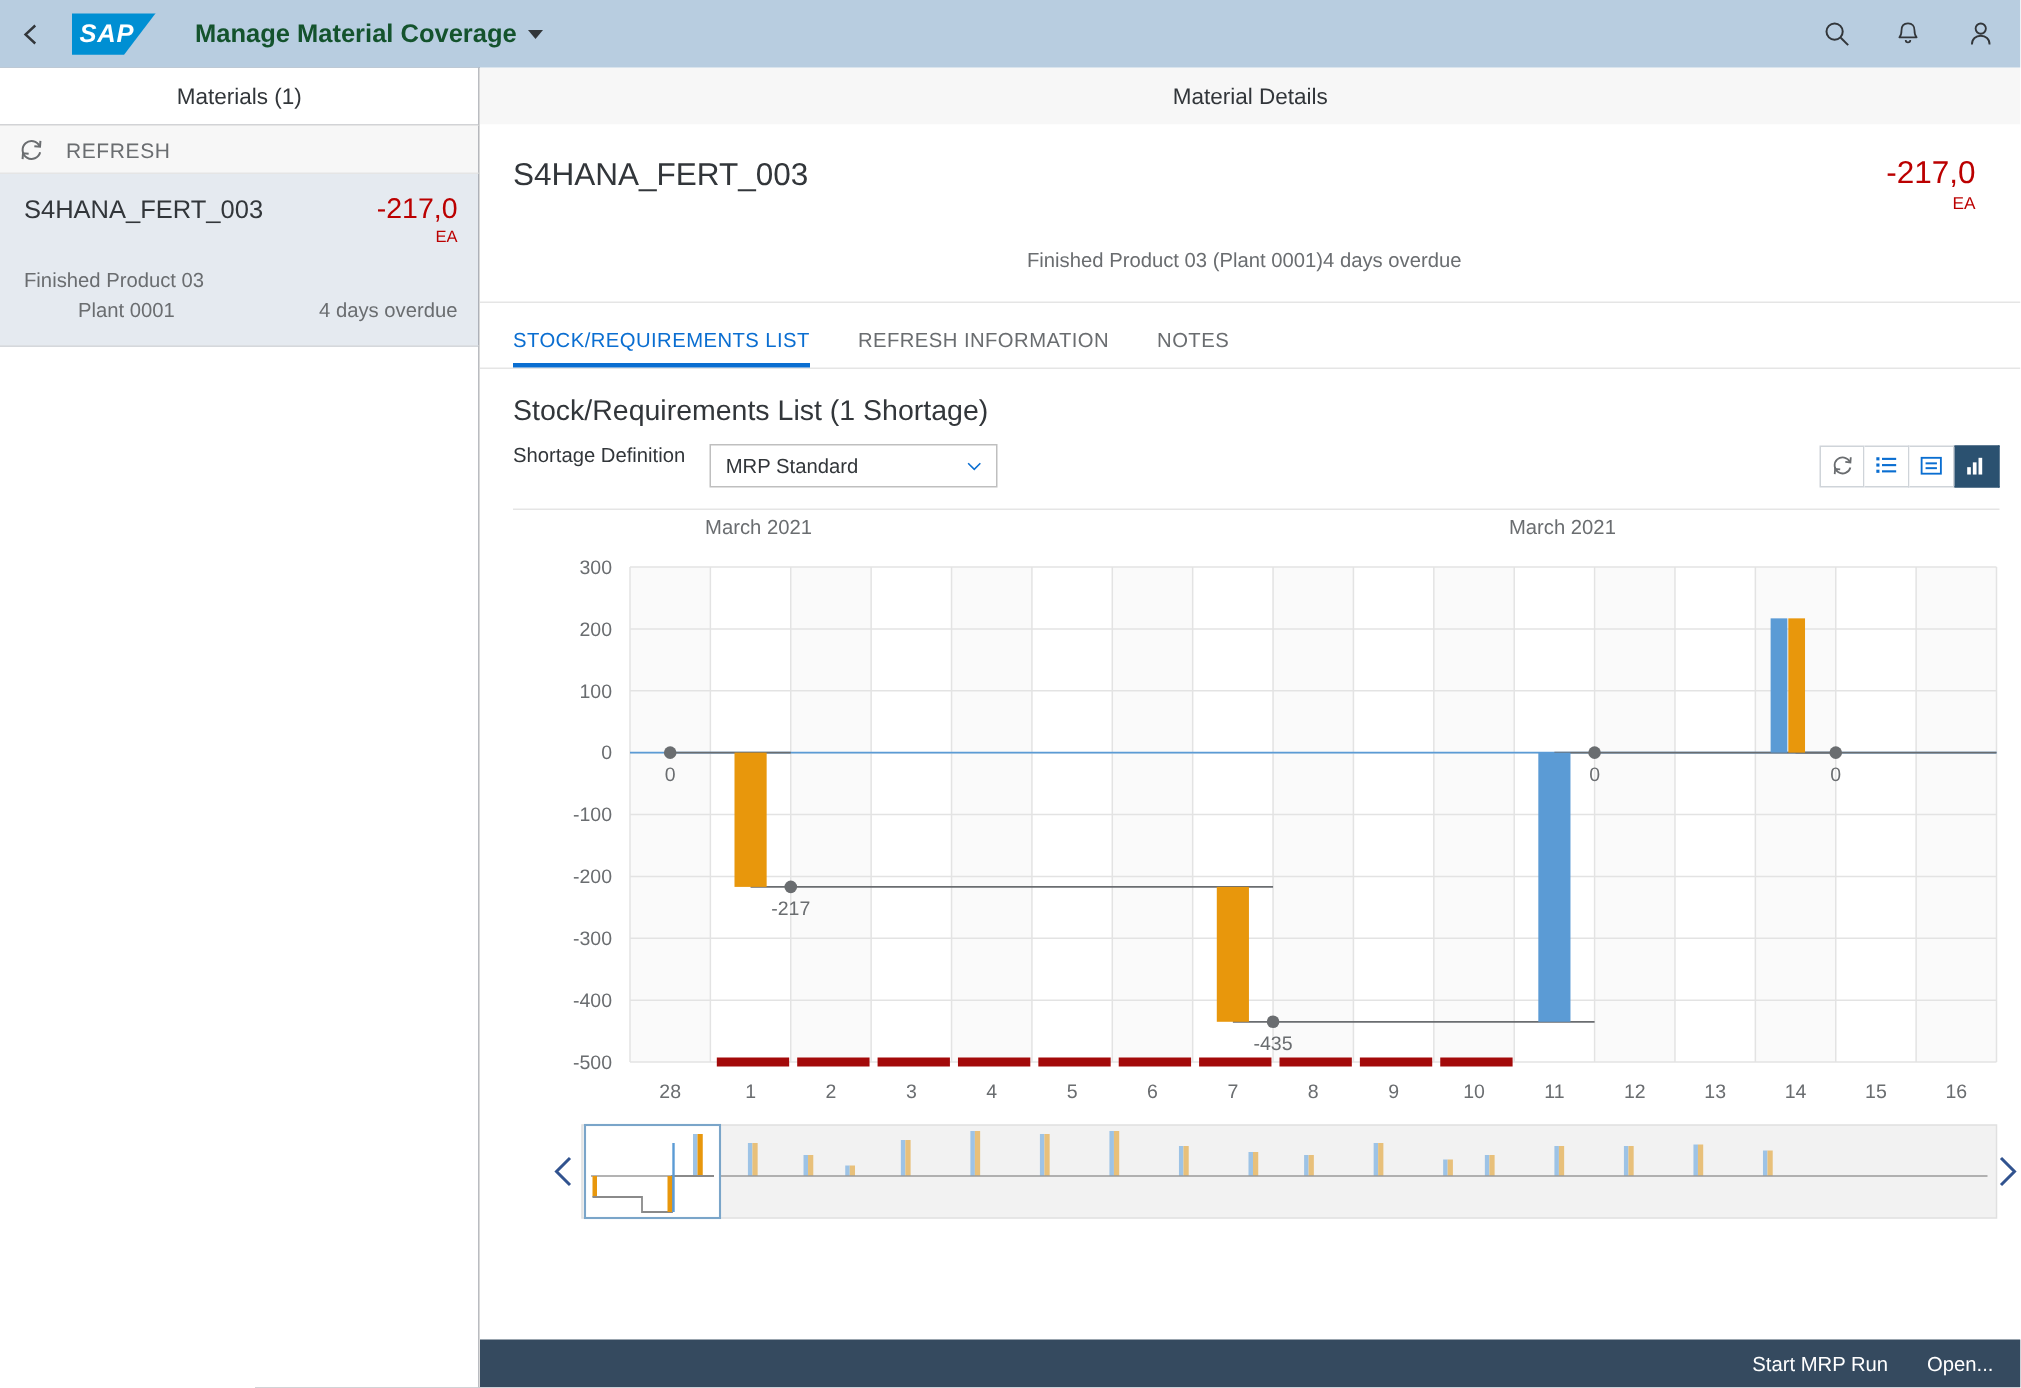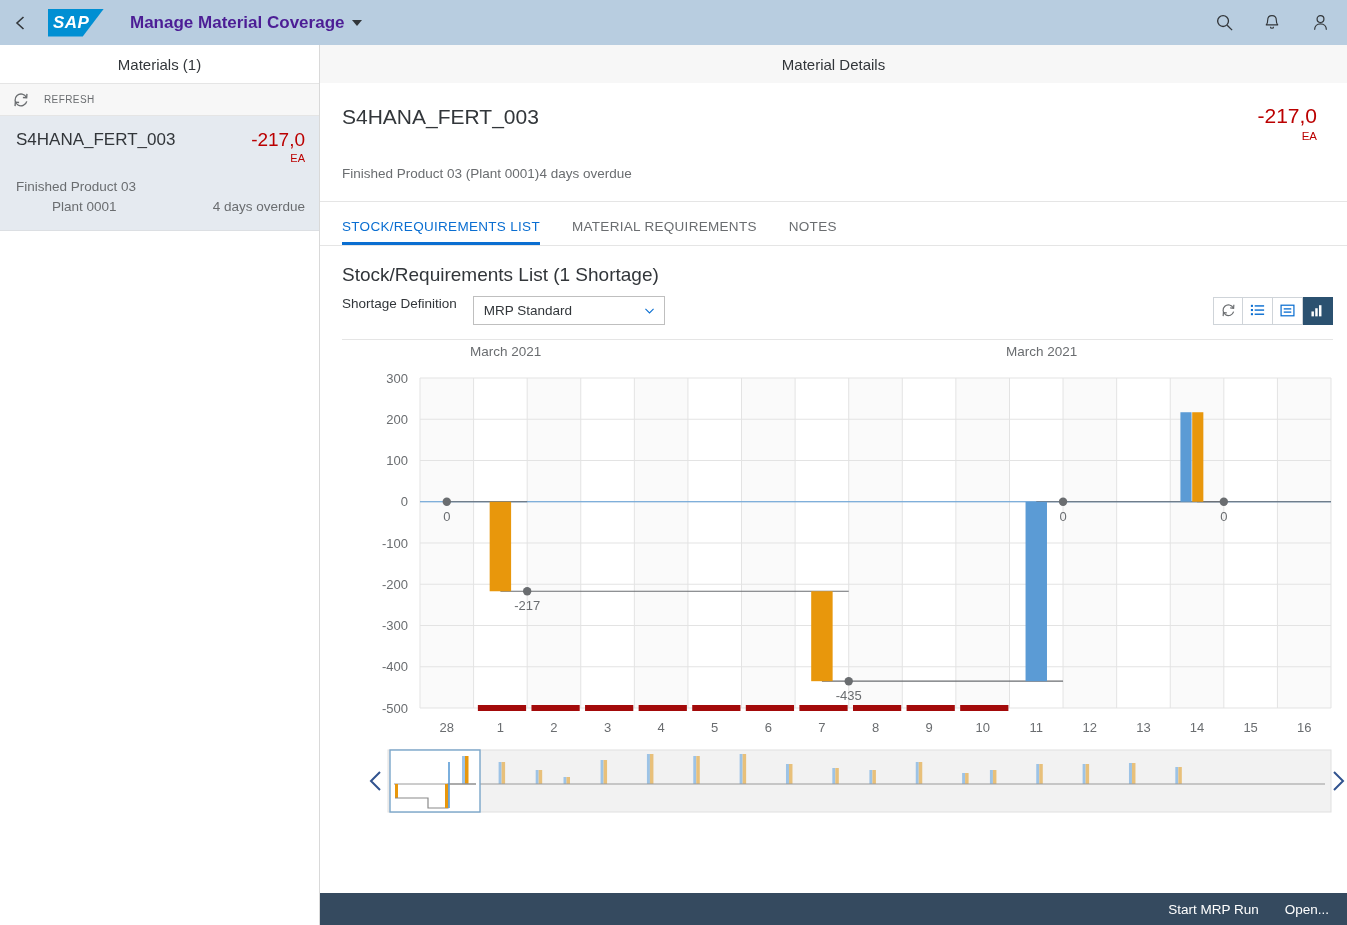--- a/index.html
+++ b/index.html
@@ -29,21 +29,21 @@
     background: #008fd3; width: 56px; height: 28px; position: relative;
     display: flex; align-items: center; justify-content: flex-start;
     padding-left: 5px;
     clip-path: polygon(0 0, 100% 0, 62% 100%, 0 100%);
   }
   .sap-logo .box span {
     color: #fff; font-weight: bold; font-size: 17px; letter-spacing: 0.5px;
     font-style: italic; font-family: "Liberation Sans", sans-serif;
   }
   .shell-title {
-    margin-left: 18px; font-size: 17px; font-weight: bold; color: #4c1d95;
+    margin-left: 18px; font-size: 17px; font-weight: bold; color: #14532d;
     display: flex; align-items: center; gap: 8px; cursor: pointer;
   }
   .shell-title .caret {
     width: 0; height: 0; border-left: 5px solid transparent; border-right: 5px solid transparent;
     border-top: 6px solid #32363a;
   }
   .shell-right { margin-left: auto; display: flex; align-items: center; padding-right: 14px; gap: 22px; }
   .shell-icon { width: 26px; height: 26px; display: flex; align-items: center; justify-content: center; cursor: pointer; }
 
   
@@ -65,21 +65,21 @@
   }
   .search-box input {
     flex: 1; border: none; outline: none; font-size: 13.5px; color: #32363a;
     font-family: "Liberation Sans", sans-serif; background: transparent;
   }
   .search-box input::placeholder { color: #6a6d70; font-style: italic; }
   .refresh-bar {
     height: 33px; background: #f7f7f7; border-top: 1px solid #e5e5e5; border-bottom: 1px solid #e5e5e5;
     display: flex; align-items: center; padding-left: 12px; gap: 14px; cursor: pointer;
   }
-  .refresh-bar .label { font-size: 10px; color: #6a6d70; letter-spacing: 0.4px; }
+  .refresh-bar .label { font-size: 14px; color: #6a6d70; letter-spacing: 0.4px; }
 
   .list-item {
     background: #e5eaf0; padding: 14px 14px 16px 16px; cursor: pointer;
     border-bottom: 1px solid #dcdfe3;
   }
   .li-row1 { display: flex; align-items: flex-start; justify-content: space-between; }
   .li-name { font-size: 17px; color: #32363a; }
   .li-qty { font-size: 19px; color: #b00; font-weight: normal; text-align: right; line-height: 1; }
   .li-unit { font-size: 11px; color: #b00; text-align: right; margin-top: 3px; }
   .li-desc { font-size: 13.5px; color: #6a6d70; margin-top: 15px; }
@@ -94,21 +94,21 @@
     height: 38px; display: flex; align-items: center; justify-content: center;
     font-size: 15px; color: #32363a; background: #f7f7f7;
   }
   .obj-header {
     background: #fff; padding: 22px 30px 20px 22px; border-bottom: 1px solid #e5e5e5;
   }
   .oh-row { display: flex; align-items: flex-start; justify-content: space-between; }
   .oh-name { font-size: 21px; color: #32363a; }
   .oh-qty { font-size: 21px; color: #b00; line-height: 1; text-align: right; }
   .oh-unit { font-size: 11.5px; color: #b00; text-align: right; margin-top: 4px; }
-  .oh-row2 { display: flex; align-items: flex-end; justify-content: flex-start; margin-top: 24px; }
+  .oh-row2 { display: flex; align-items: flex-end; justify-content: center; margin-top: 24px; }
   .oh-desc { font-size: 13.5px; color: #6a6d70; }
   .oh-overdue { font-size: 13.5px; color: #6a6d70; }
 
   .tabbar {
     display: flex; align-items: flex-end; gap: 0; padding-left: 22px;
     border-bottom: 1px solid #e5e5e5; background: #fff; height: 44px;
   }
   .tab {
     font-size: 13.5px; color: #6a6d70; letter-spacing: 0.3px; padding: 0 16px 11px 16px;
     cursor: pointer; position: relative;
@@ -235,21 +235,21 @@
           <span class="oh-desc">Finished Product 03 (Plant 0001)</span>
           <span class="oh-overdue">4 days overdue</span>
         </div>
       </div>
 
       <div class="tabbar">
         <div class="tab active">
           <span>STOCK/REQUIREMENTS LIST</span>
         </div>
         <div class="tab">
-          <span>MATERIAL REQUIREMENTS</span>
+          <span>REFRESH INFORMATION</span>
         </div>
         <div class="tab">
           <span>NOTES</span>
         </div>
       </div>
 
       <div class="content">
         <div class="sec-title">Stock/Requirements List (1 Shortage)</div>
 
         <div class="toolbar-row">

